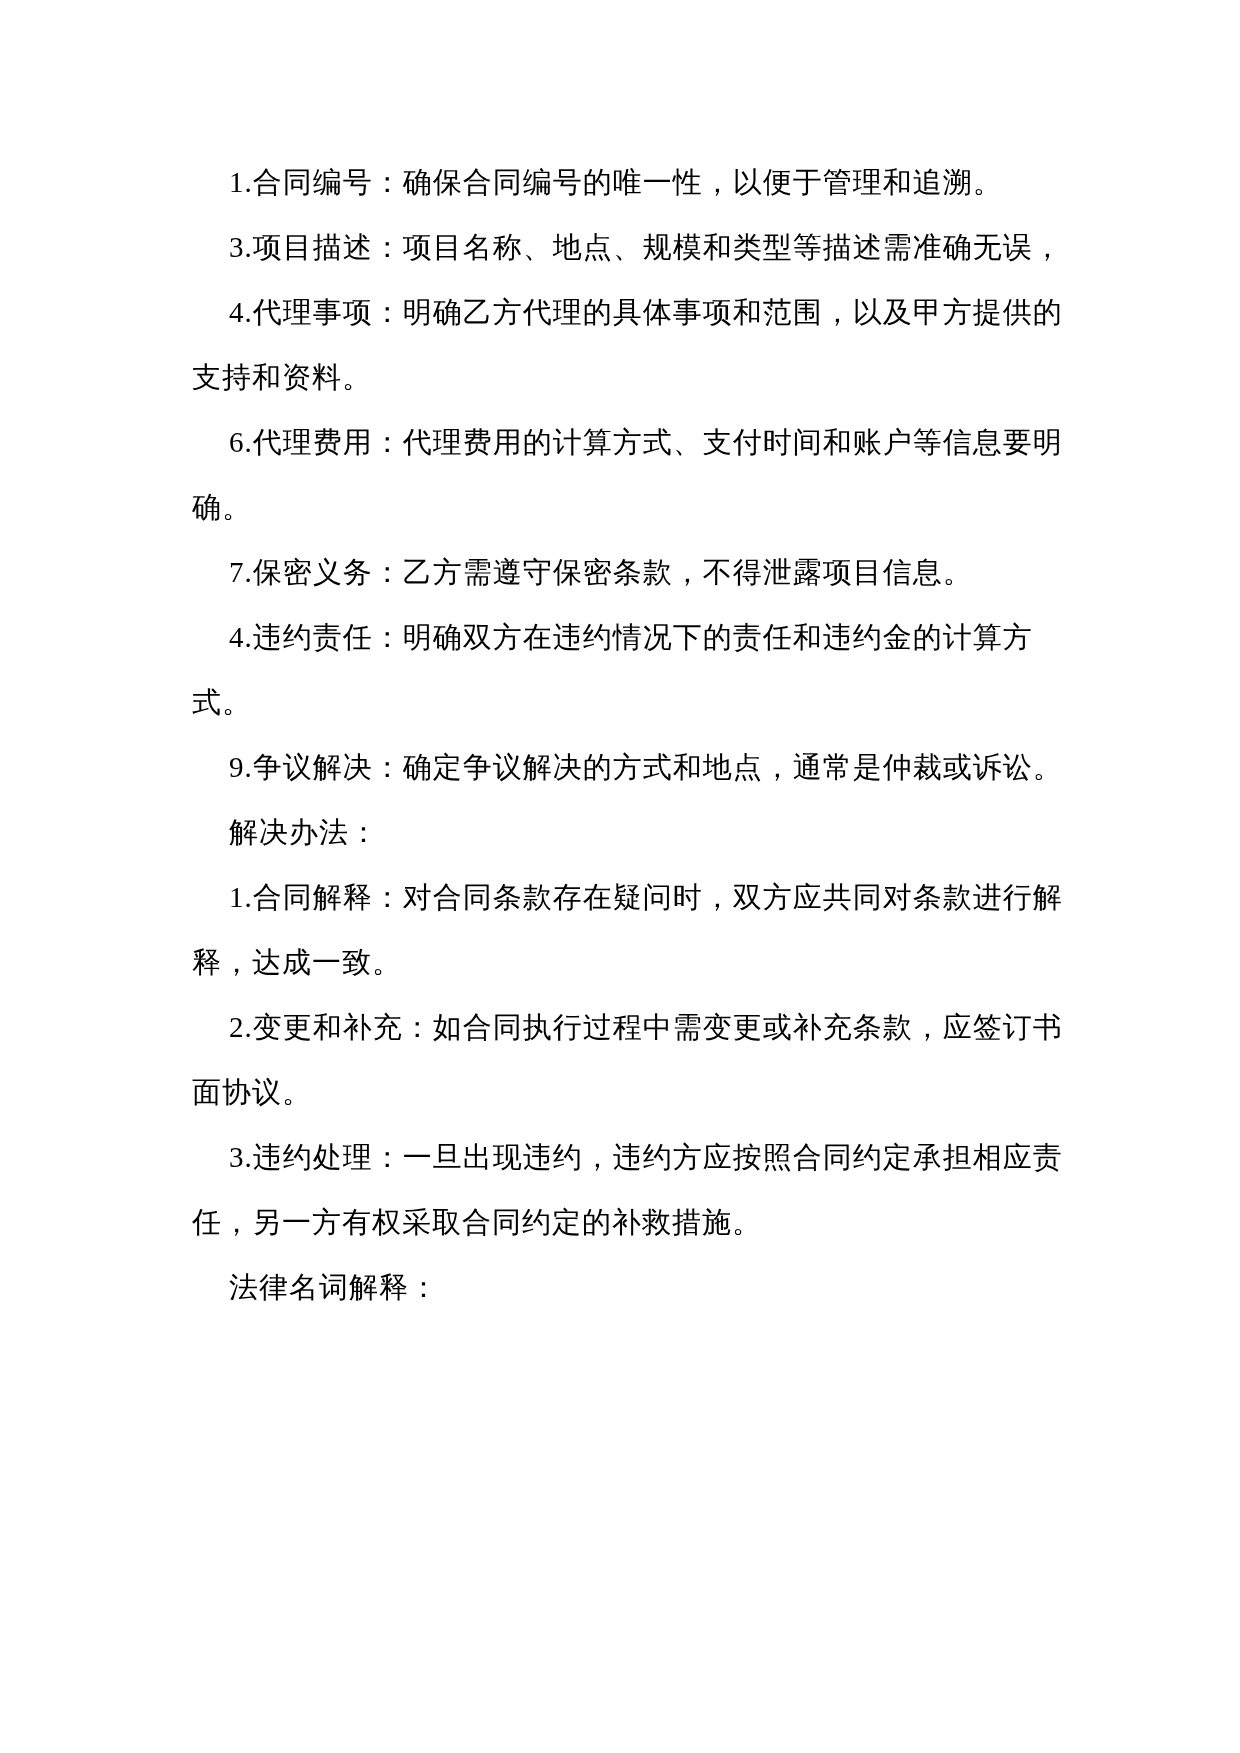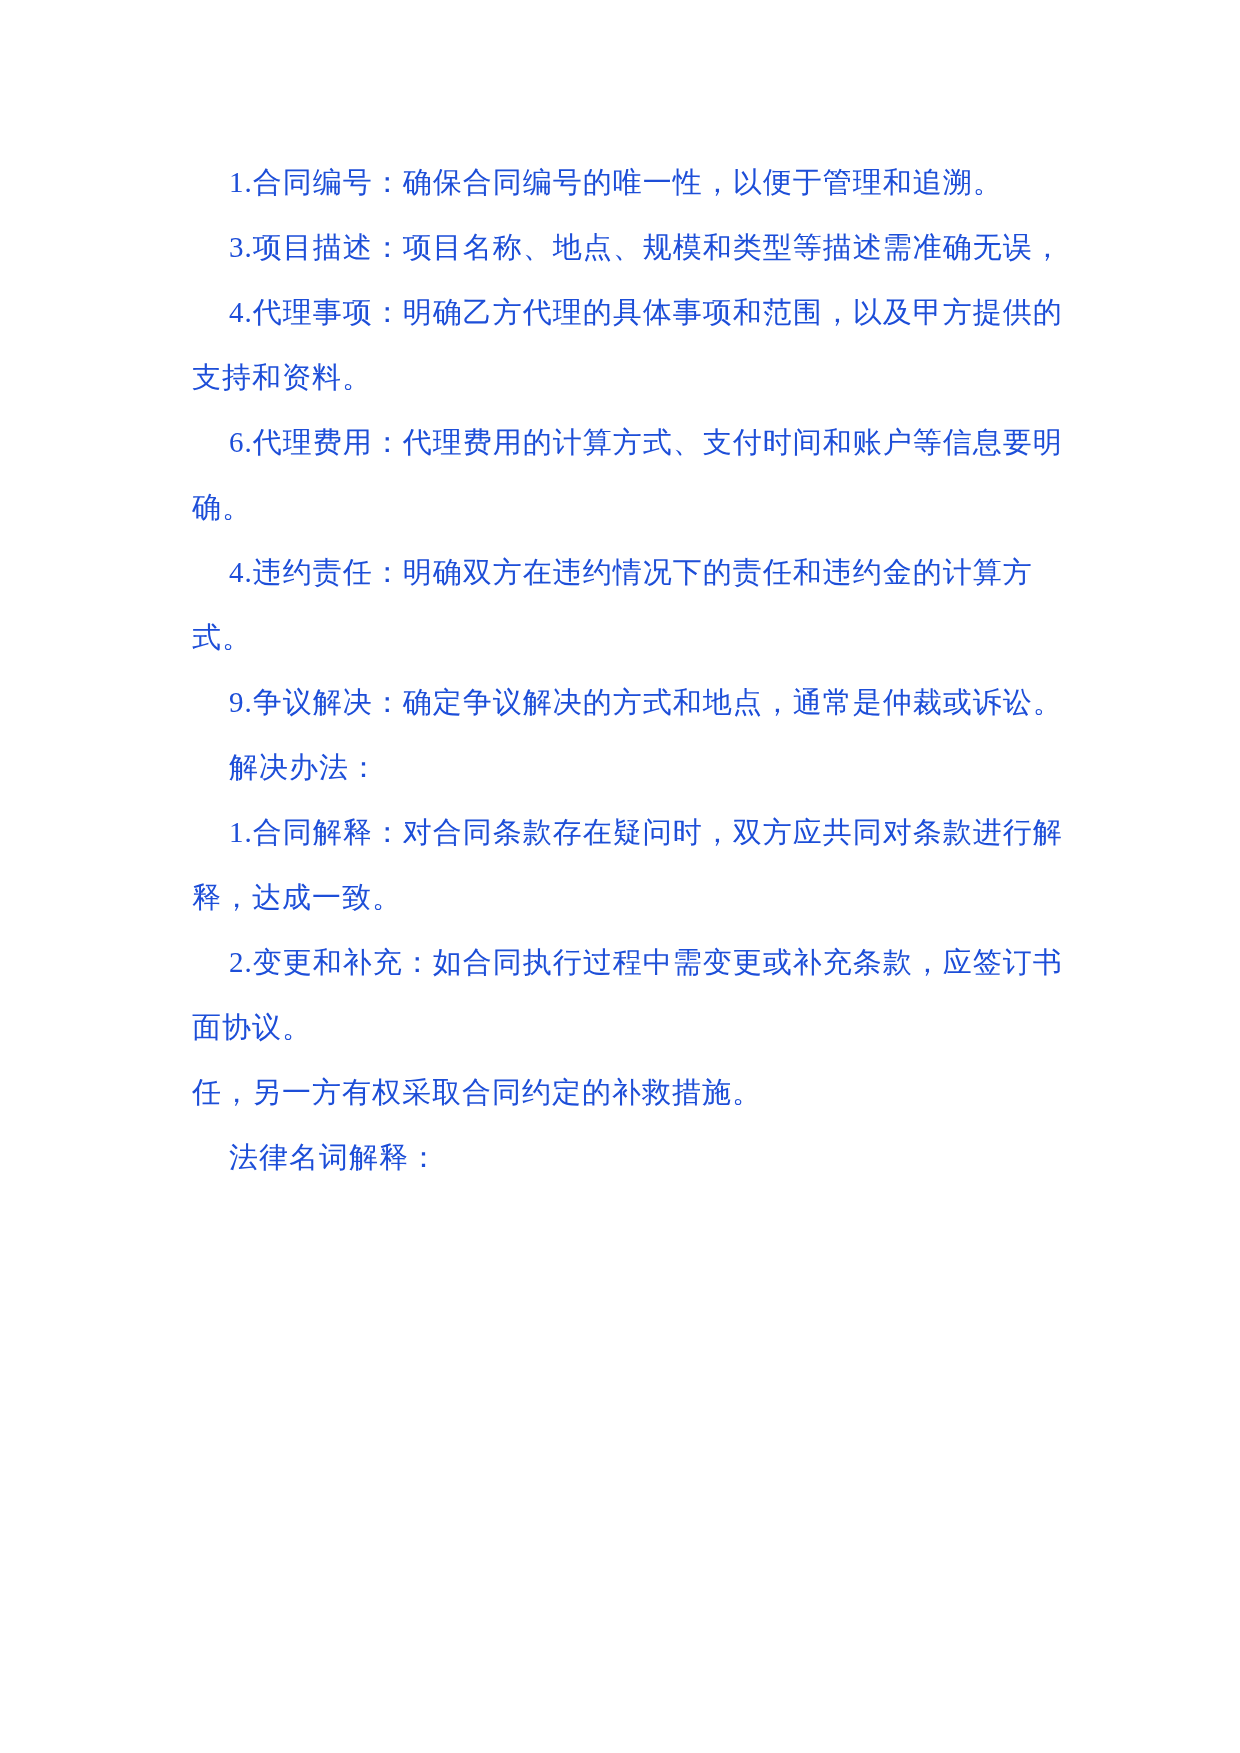--- a/index.html
+++ b/index.html
@@ -14,21 +14,21 @@
     background: #ffffff;
     overflow: hidden;
   }
   .text-flow {
     position: absolute;
     top: 150px;
     left: 192px;
     width: 880px;
     font-family: "Liberation Serif", "DejaVu Serif", serif;
     font-size: 29px;
-    color: #1d4ed8;
+    color: #000000;
     letter-spacing: 1px;
   }
   .line {
     height: 65px;
     line-height: 65px;
     white-space: nowrap;
   }
   .line.indent {
     padding-left: 37px;
   }
@@ -37,24 +37,26 @@
 <body>
 
 <div class="page">
   <div class="text-flow" id="text-flow">
       <div class="line indent">1.合同编号：确保合同编号的唯一性，以便于管理和追溯。</div>
       <div class="line indent">3.项目描述：项目名称、地点、规模和类型等描述需准确无误，</div>
       <div class="line indent">4.代理事项：明确乙方代理的具体事项和范围，以及甲方提供的</div>
       <div class="line">支持和资料。</div>
       <div class="line indent">6.代理费用：代理费用的计算方式、支付时间和账户等信息要明</div>
       <div class="line">确。</div>
+      <div class="line indent">7.保密义务：乙方需遵守保密条款，不得泄露项目信息。</div>
       <div class="line indent">4.违约责任：明确双方在违约情况下的责任和违约金的计算方</div>
       <div class="line">式。</div>
       <div class="line indent">9.争议解决：确定争议解决的方式和地点，通常是仲裁或诉讼。</div>
       <div class="line indent">解决办法：</div>
       <div class="line indent">1.合同解释：对合同条款存在疑问时，双方应共同对条款进行解</div>
       <div class="line">释，达成一致。</div>
       <div class="line indent">2.变更和补充：如合同执行过程中需变更或补充条款，应签订书</div>
       <div class="line">面协议。</div>
+      <div class="line indent">3.违约处理：一旦出现违约，违约方应按照合同约定承担相应责</div>
       <div class="line">任，另一方有权采取合同约定的补救措施。</div>
       <div class="line indent">法律名词解释：</div>
     </div>
 </div>
 
 </body></html>

